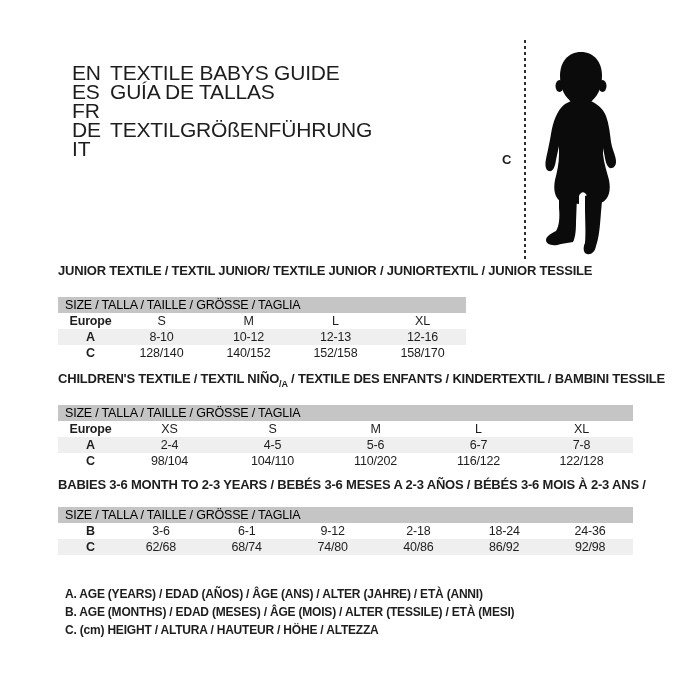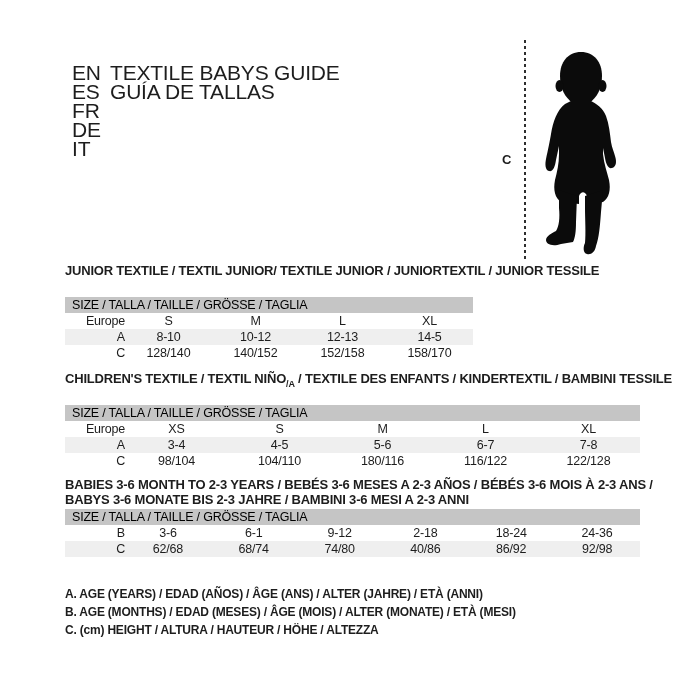--- a/index.html
+++ b/index.html
@@ -11,32 +11,32 @@
   
   .languages{position:absolute;left:72px;top:63px;}
   .lang-row{display:flex;font-weight:normal;font-size:21px;line-height:19px;}
   .lang-code{width:38px;flex:0 0 38px;}
   
   .measure-line{position:absolute;left:524px;top:40px;width:2px;height:220px;
     background:repeating-linear-gradient(to bottom,#2e2e2e 0 3px,transparent 3px 6px);}
   .measure-label{position:absolute;left:502px;top:152px;font-size:13px;font-weight:bold;}
   .silhouette{position:absolute;left:531px;top:50px;}
   
-  .tbl{position:absolute;left:65px;}
+  .tbl{position:absolute;left:58px;}
   .tbl1{top:263px;width:408px;}
   .tbl2{top:371px;width:575px;}
   .tbl3{top:477px;width:575px;}
   .tbl-title{font-weight:bold;font-size:13px;line-height:15px;margin-bottom:13px;white-space:nowrap;}
-  .tbl3 .tbl-title{margin-bottom:2px;}
+  .tbl3 .tbl-title{margin-bottom:15px;}
   .tsub{font-size:9px;vertical-align:sub;}
   .size-bar{background:#c5c5c5;color:#000000;height:16px;line-height:16px;
     font-size:12.5px;padding-left:7px;box-sizing:border-box;}
   .trow{display:flex;height:16px;line-height:16px;font-size:12.5px;}
   .trow.shaded{background:#efefef;}
-  .tlabel{flex:0 0 60px;padding-left:5px;box-sizing:border-box;text-align:right;}
+  .tlabel{flex:0 0 60px;padding-left:5px;box-sizing:border-box;text-align:center;font-weight:bold;}
   .tcell{flex:1 1 0;text-align:center;}
   
   .legend{position:absolute;left:65px;top:585px;}
   .legend-line{font-weight:bold;font-size:12px;line-height:18px;white-space:nowrap;}
 </style>
 </head>
 <body>
 
 <div class="canvas">
 
@@ -47,20 +47,21 @@
     </div>
     <div class="lang-row">
       <span class="lang-code">ES</span>
       <span class="lang-label">GUÍA DE TALLAS</span>
     </div>
     <div class="lang-row">
       <span class="lang-code">FR</span>
     </div>
     <div class="lang-row">
       <span class="lang-code">DE</span>
+      <span class="lang-label">TEXTILGRÖßENFÜHRUNG</span>
     </div>
     <div class="lang-row">
       <span class="lang-code">IT</span>
     </div>
   </div>
 
   <div class="measure-line"></div>
   <div class="measure-label">C</div>
   <svg class="silhouette" width="100" height="212" viewBox="0 0 100 212" xmlns="http://www.w3.org/2000/svg">
     <g fill="#0b0b0b">
@@ -83,21 +84,21 @@
       <span class="tcell">S</span>
       <span class="tcell">M</span>
       <span class="tcell">L</span>
       <span class="tcell">XL</span>
     </div>
     <div class="trow shaded">
       <span class="tlabel">A</span>
       <span class="tcell">8-10</span>
       <span class="tcell">10-12</span>
       <span class="tcell">12-13</span>
-      <span class="tcell">14-5</span>
+      <span class="tcell">12-16</span>
     </div>
     <div class="trow">
       <span class="tlabel">C</span>
       <span class="tcell">128/140</span>
       <span class="tcell">140/152</span>
       <span class="tcell">152/158</span>
       <span class="tcell">158/170</span>
     </div>
   </div>
 
@@ -109,40 +110,39 @@
     <div class="trow">
       <span class="tlabel">Europe</span>
       <span class="tcell">XS</span>
       <span class="tcell">S</span>
       <span class="tcell">M</span>
       <span class="tcell">L</span>
       <span class="tcell">XL</span>
     </div>
     <div class="trow shaded">
       <span class="tlabel">A</span>
-      <span class="tcell">3-4</span>
+      <span class="tcell">2-4</span>
       <span class="tcell">4-5</span>
       <span class="tcell">5-6</span>
       <span class="tcell">6-7</span>
       <span class="tcell">7-8</span>
     </div>
     <div class="trow">
       <span class="tlabel">C</span>
       <span class="tcell">98/104</span>
       <span class="tcell">104/110</span>
-      <span class="tcell">180/116</span>
+      <span class="tcell">110/202</span>
       <span class="tcell">116/122</span>
       <span class="tcell">122/128</span>
     </div>
   </div>
 
   <div class="tbl tbl3">
     <div class="tbl-title">
       <div>BABIES 3-6 MONTH TO 2-3 YEARS / BEBÉS 3-6 MESES A 2-3 AÑOS / BÉBÉS 3-6 MOIS À 2-3 ANS /</div>
-      <div>BABYS 3-6 MONATE BIS 2-3 JAHRE / BAMBINI 3-6 MESI A 2-3 ANNI</div>
     </div>
     <div class="size-bar">SIZE / TALLA / TAILLE / GRÖSSE / TAGLIA</div>
     <div class="trow">
       <span class="tlabel">B</span>
       <span class="tcell">3-6</span>
       <span class="tcell">6-1</span>
       <span class="tcell">9-12</span>
       <span class="tcell">2-18</span>
       <span class="tcell">18-24</span>
       <span class="tcell">24-36</span>
@@ -153,17 +153,17 @@
       <span class="tcell">68/74</span>
       <span class="tcell">74/80</span>
       <span class="tcell">40/86</span>
       <span class="tcell">86/92</span>
       <span class="tcell">92/98</span>
     </div>
   </div>
 
   <div class="legend">
     <div class="legend-line">A. AGE (YEARS) / EDAD (AÑOS) / ÂGE (ANS) / ALTER (JAHRE) / ETÀ (ANNI)</div>
-    <div class="legend-line">B. AGE (MONTHS) / EDAD (MESES) / ÂGE (MOIS) / ALTER (MONATE) / ETÀ (MESI)</div>
+    <div class="legend-line">B. AGE (MONTHS) / EDAD (MESES) / ÂGE (MOIS) / ALTER (TESSILE) / ETÀ (MESI)</div>
     <div class="legend-line">C. (cm) HEIGHT / ALTURA / HAUTEUR / HÖHE / ALTEZZA</div>
   </div>
 
 </div>
 
 </body></html>

